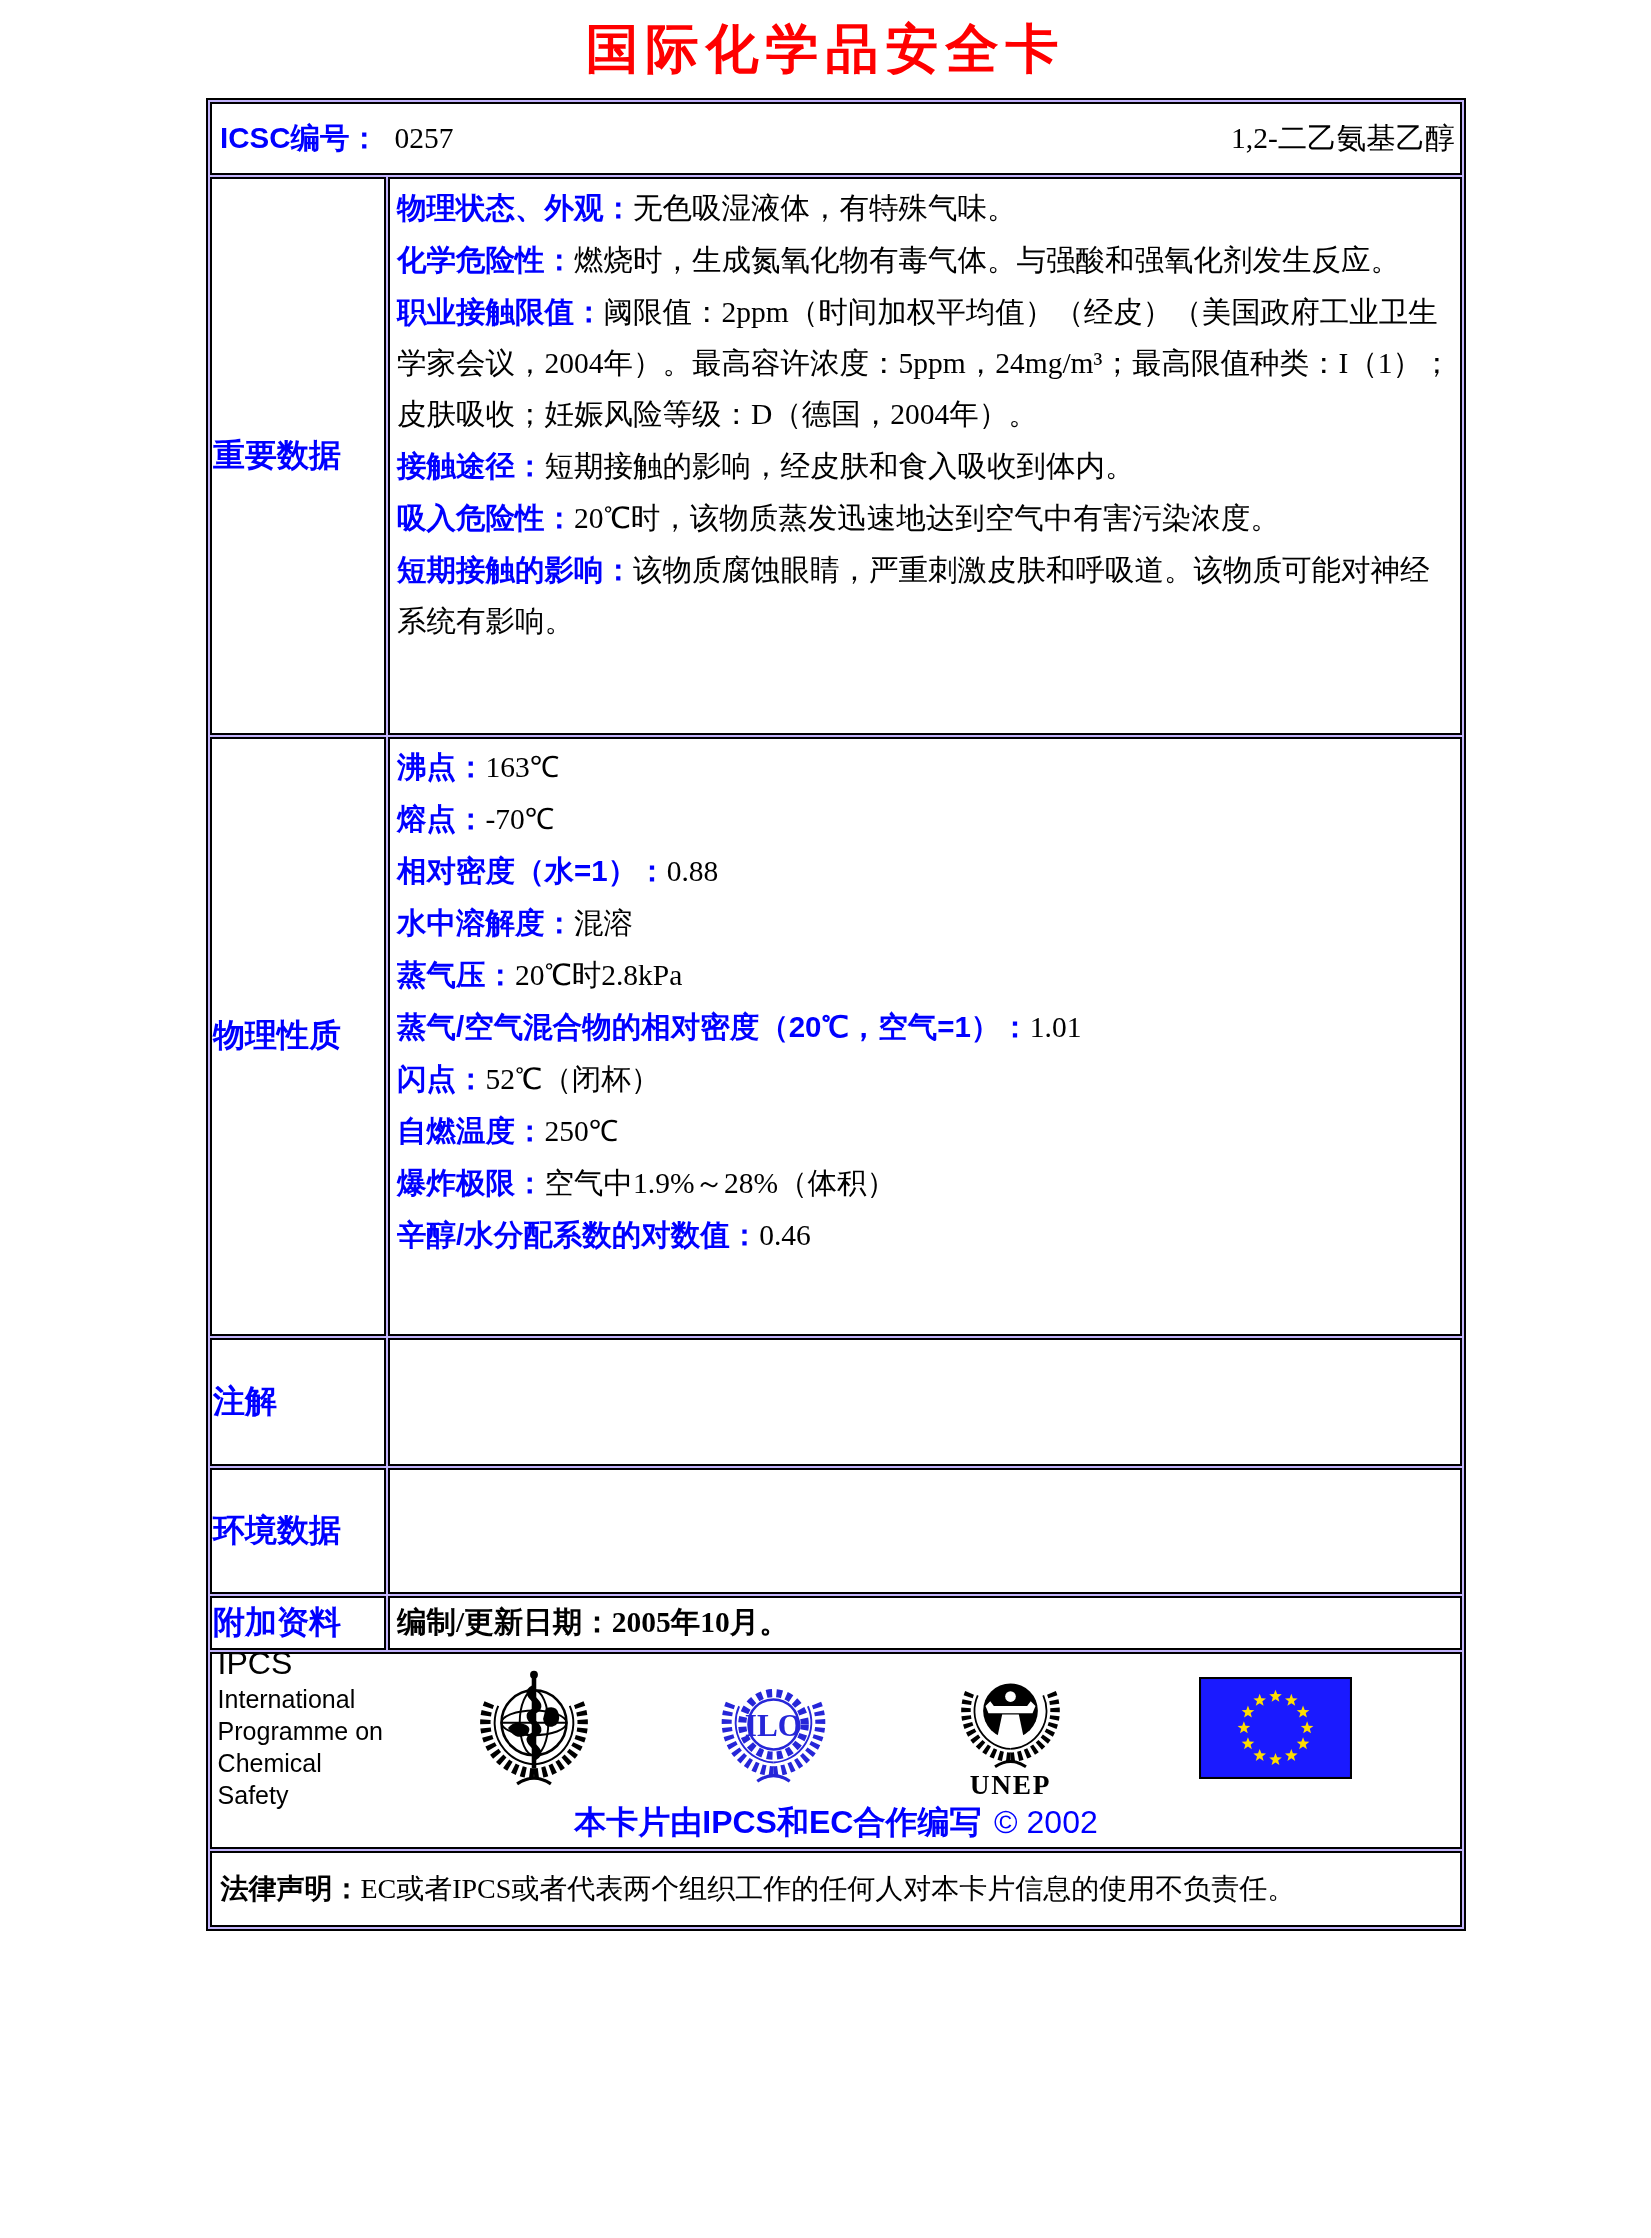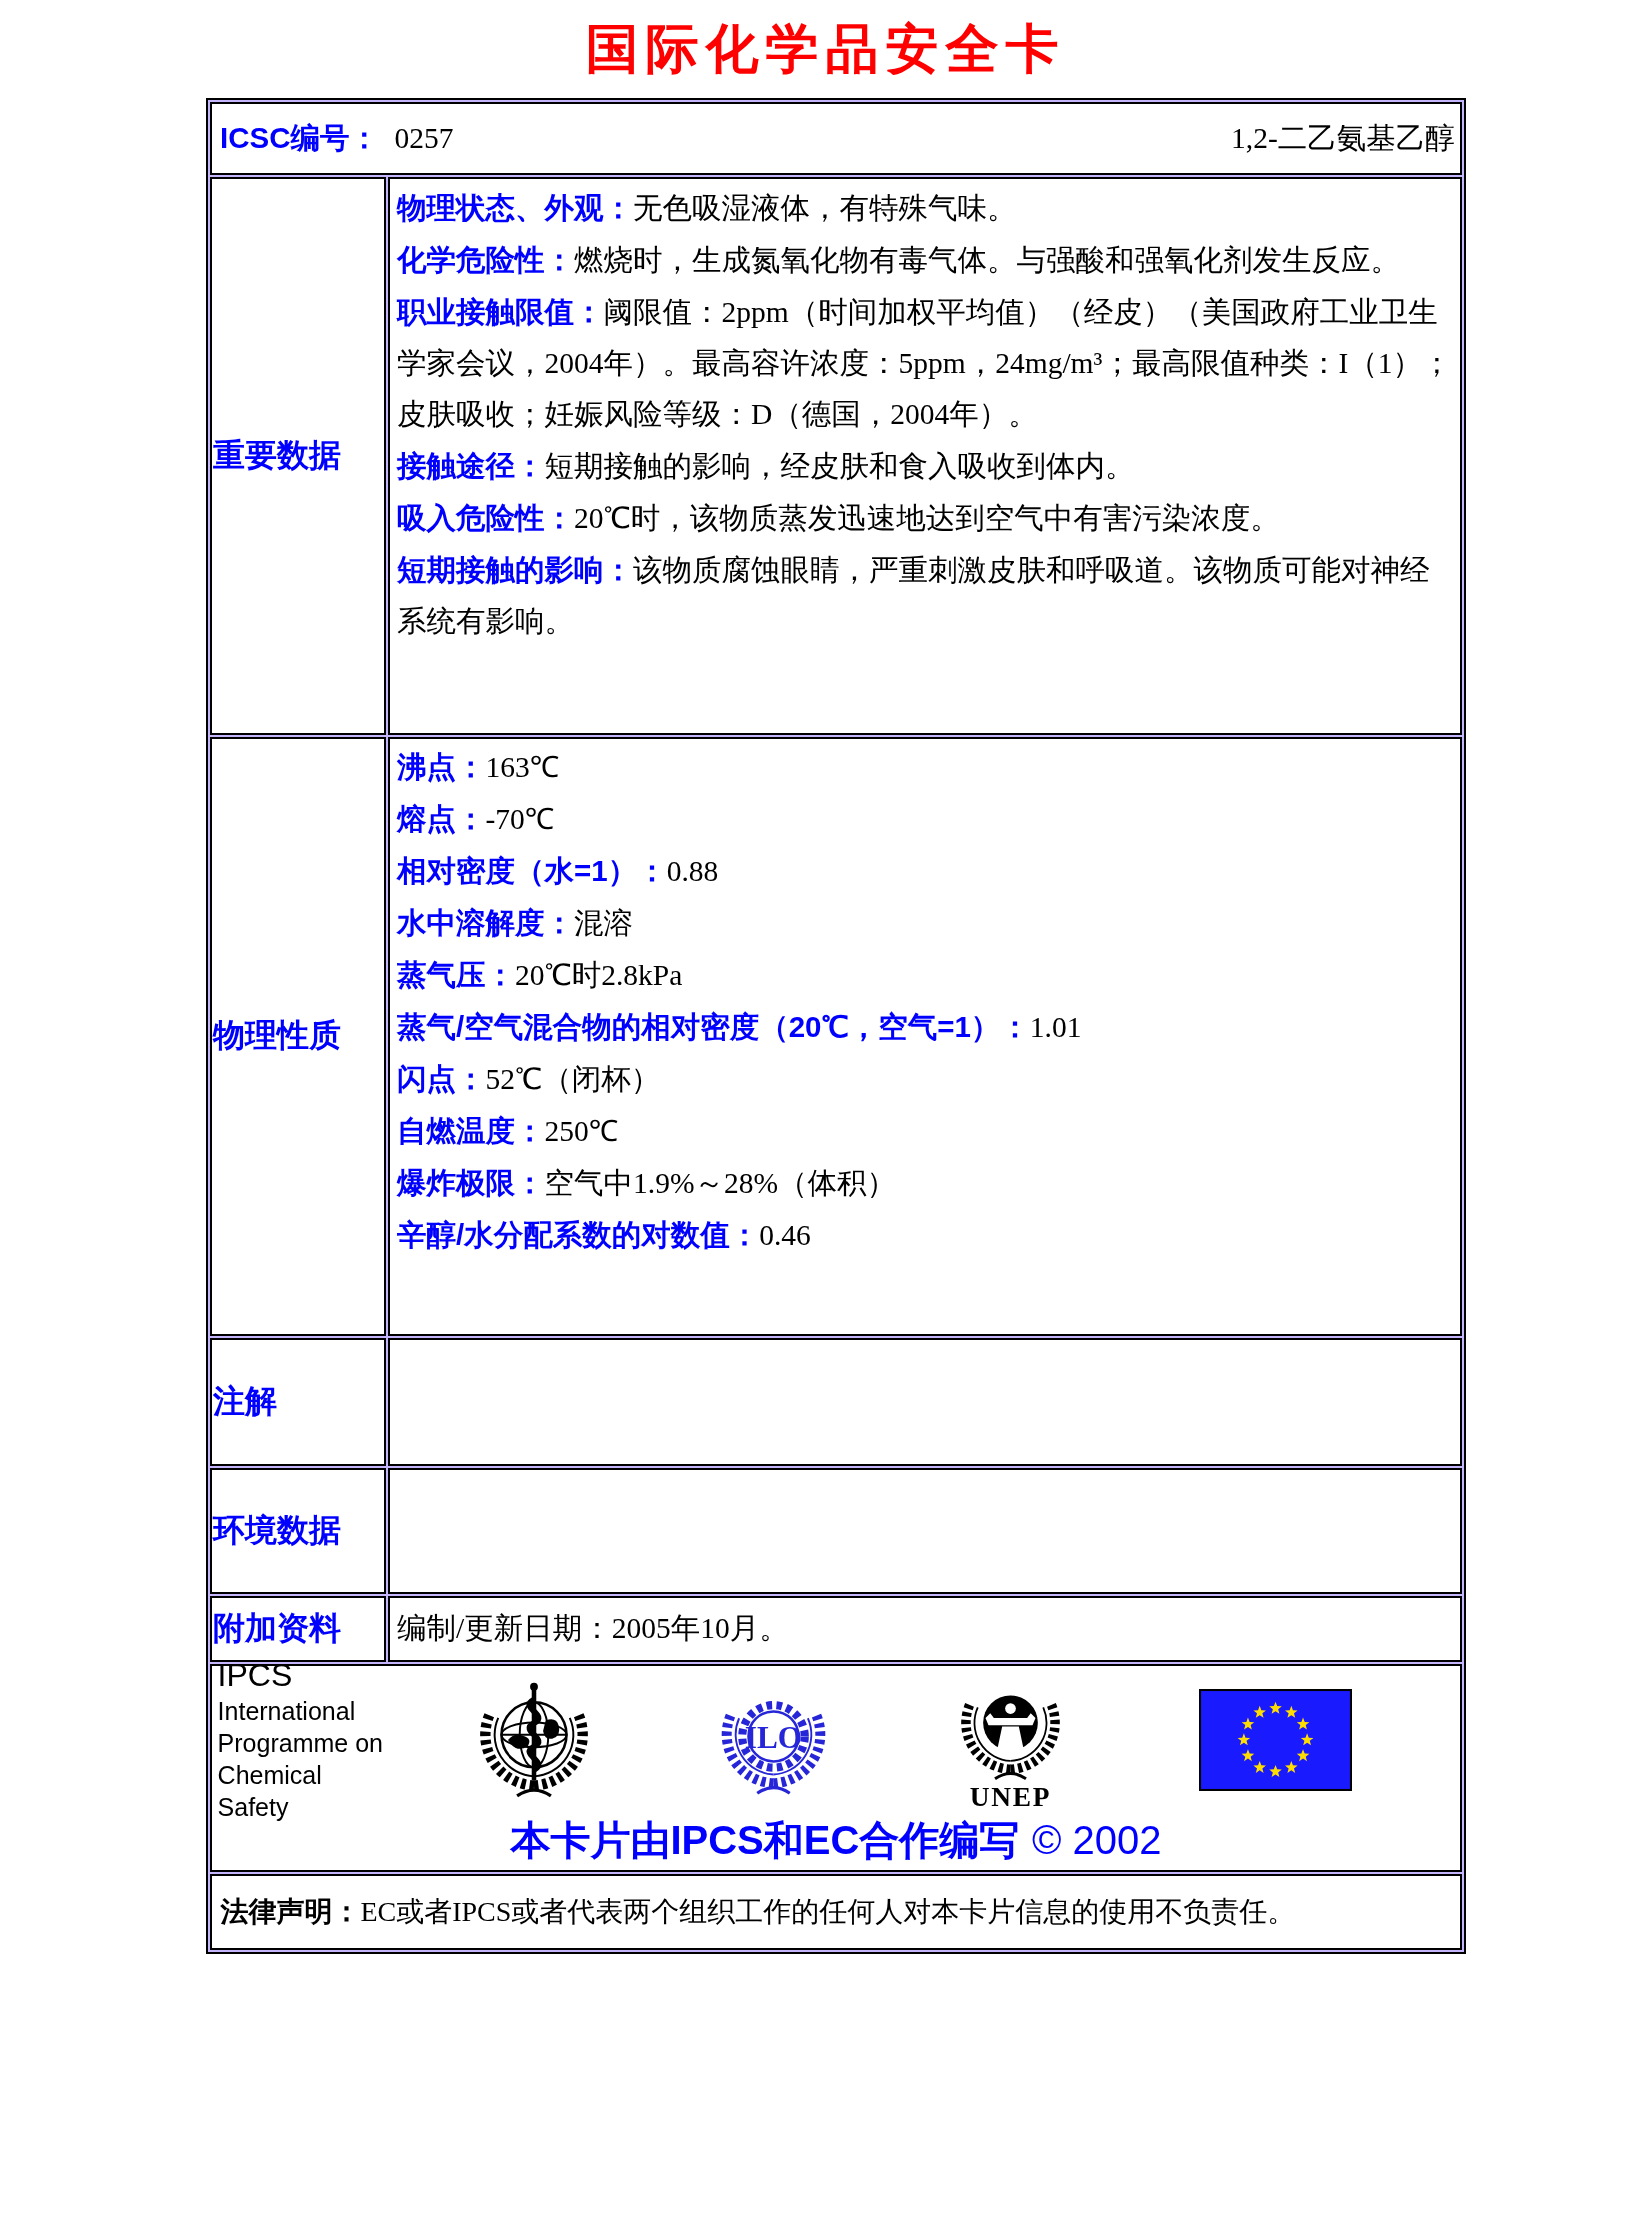--- a/index.html
+++ b/index.html
@@ -32,34 +32,34 @@
     font-family:"Liberation Sans",sans-serif;
   }
   .content-cell{padding:2.8px 7px;font-size:29.5px;line-height:51px;}
   .content-cell p{margin:0;}
   .num{margin-left:15.5px;}
   .r2{height:548px;}
   .r3{height:590px;}
   .r4{height:117px;}
   .r5{height:118px;}
   .r6{height:42px;vertical-align:middle !important;}
-  .addl-cell{padding:10px 7px;font-size:29.5px;vertical-align:middle !important;}
+  .addl-cell{padding:4px 7px;font-size:29.5px;vertical-align:middle !important;font-weight:bold;}
   .logo-cell{height:183px;padding:1.4px 5.6px;}
   .logo-row{display:flex;align-items:center;height:144px;}
   .ipcs-block{
     width:177px;font-family:"Liberation Sans",sans-serif;color:#000;
     font-size:25px;line-height:32px;
   }
   .ipcs-title{font-weight:normal;font-size:32px;line-height:39px;}
   .logo-who{margin-left:74px;}
   .logo-ilo{margin-left:112px;}
   .logo-unep{margin-left:115px;}
   .logo-eu{margin-left:129px;}
   .credit-line{
-    text-align:center;font-size:40px;margin-top:1.4px;color:#0000ff;
+    text-align:center;font-size:32px;margin-top:1.4px;color:#0000ff;
   }
   .credit-bold{font-weight:bold;font-family:"Liberation Sans",sans-serif;}
   .credit-year{font-weight:normal;font-family:"Liberation Sans",sans-serif;margin-left:12.7px;}
   .legal-cell{height:72px;vertical-align:middle !important;padding:0 8.4px;font-size:28px;}
   .legal-label{color:#000;font-weight:bold;font-family:"Liberation Sans",sans-serif;}
 </style>
 </head>
 <body>
 
 <svg width="0" height="0" style="position:absolute">

